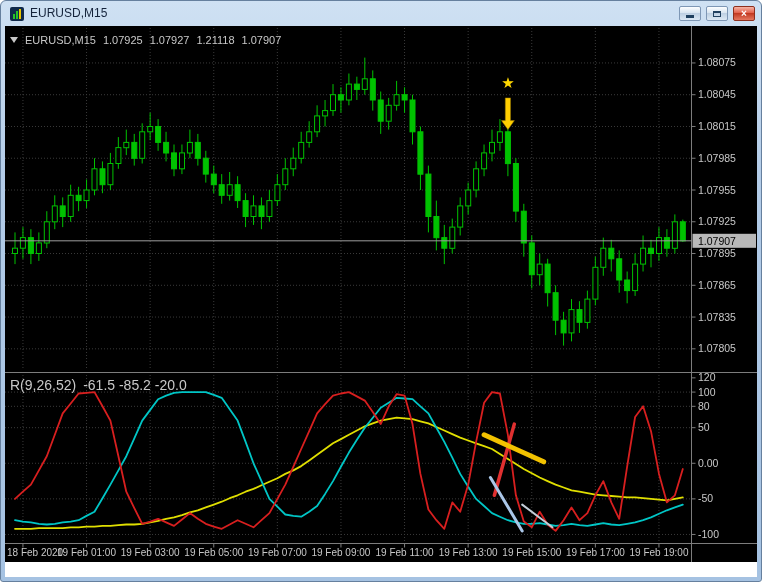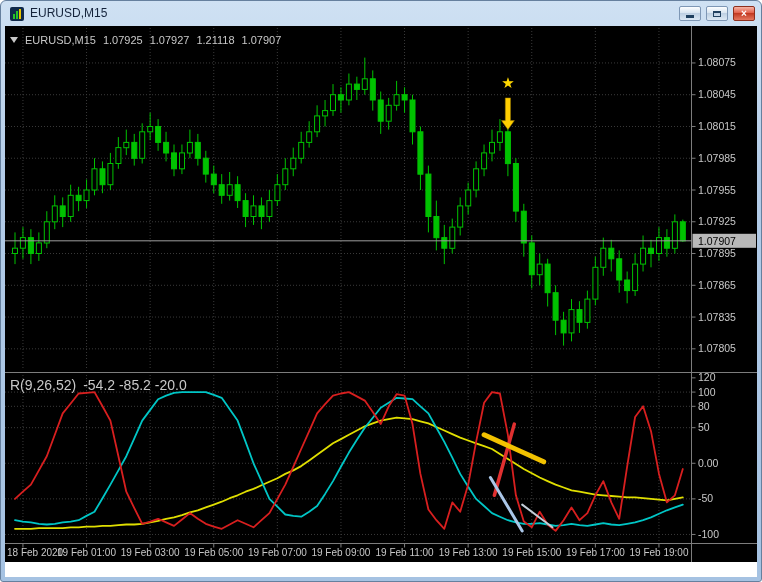--- a/index.html
+++ b/index.html
@@ -367,18 +367,18 @@
       <div class="chart-header">
         <span class="tri"></span>
         <span>EURUSD,M15</span>
         <span>1.07925</span>
         <span>1.07927</span>
         <span>1.21118</span>
         <span>1.07907</span>
       </div>
       <div class="ind-header">
         <span>R(9,26,52)</span>
-        <span>-54.2 -85.2 -20.0</span>
+        <span>-61.5 -85.2 -20.0</span>
       </div>
     </div>
     <div class="bottom-strip"></div>
   </div>
 </div>
 
 </body></html>

